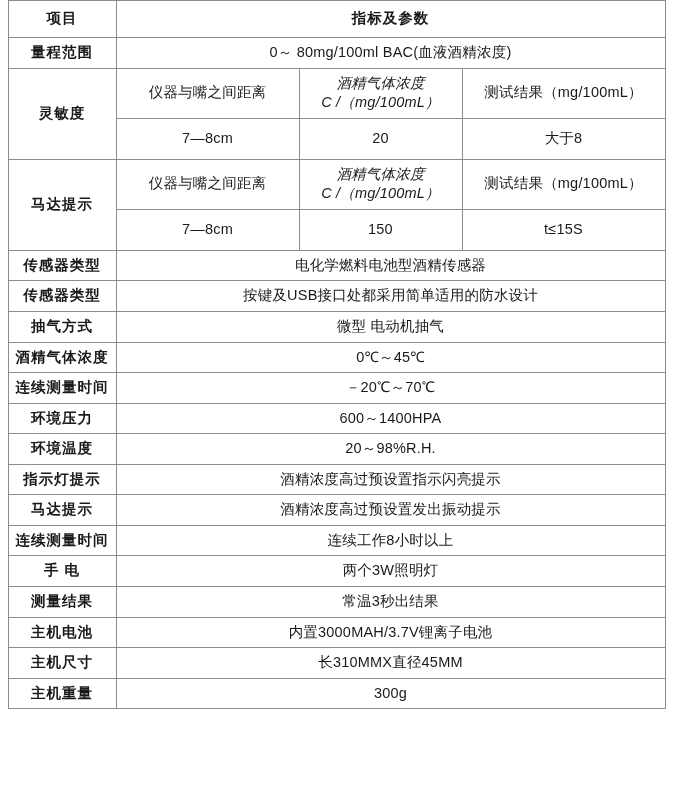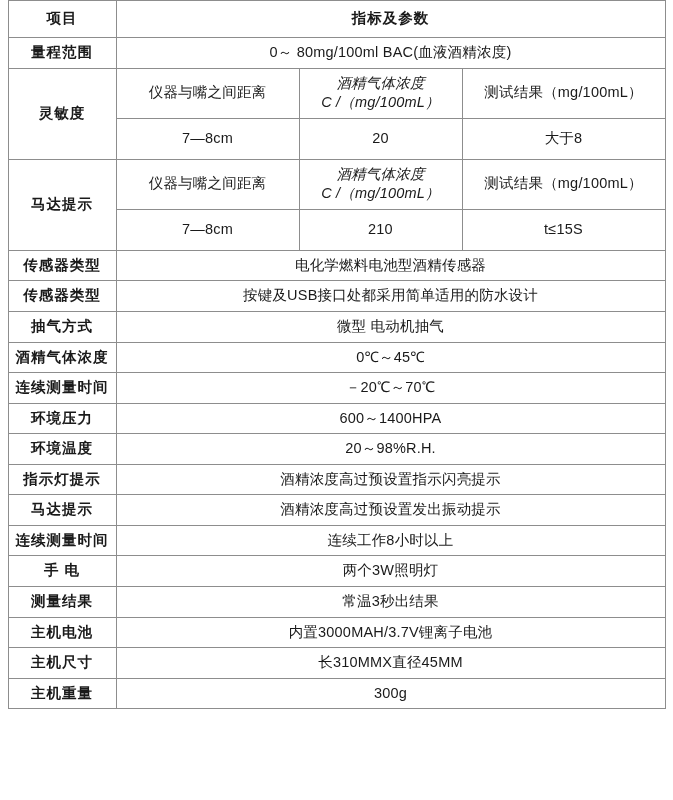--- a/index.html
+++ b/index.html
@@ -117,21 +117,21 @@
         <td class="label" rowspan="2">马达提示</td>
         <td class="value sub-cell">仪器与嘴之间距离</td>
         <td class="value sub-cell two-line">
           <div>酒精气体浓度</div>
           <div>C /（mg/100mL）</div>
         </td>
         <td class="value sub-cell">测试结果（mg/100mL）</td>
       </tr>
       <tr class="tall">
         <td class="value">7—8cm</td>
-        <td class="value">210</td>
+        <td class="value">150</td>
         <td class="value">t≤15S</td>
       </tr>
 
       <tr>
         <td class="label">传感器类型</td>
         <td class="value" colspan="3">电化学燃料电池型酒精传感器</td>
       </tr>
       <tr>
         <td class="label">传感器类型</td>
         <td class="value" colspan="3">按键及USB接口处都采用简单适用的防水设计</td>

